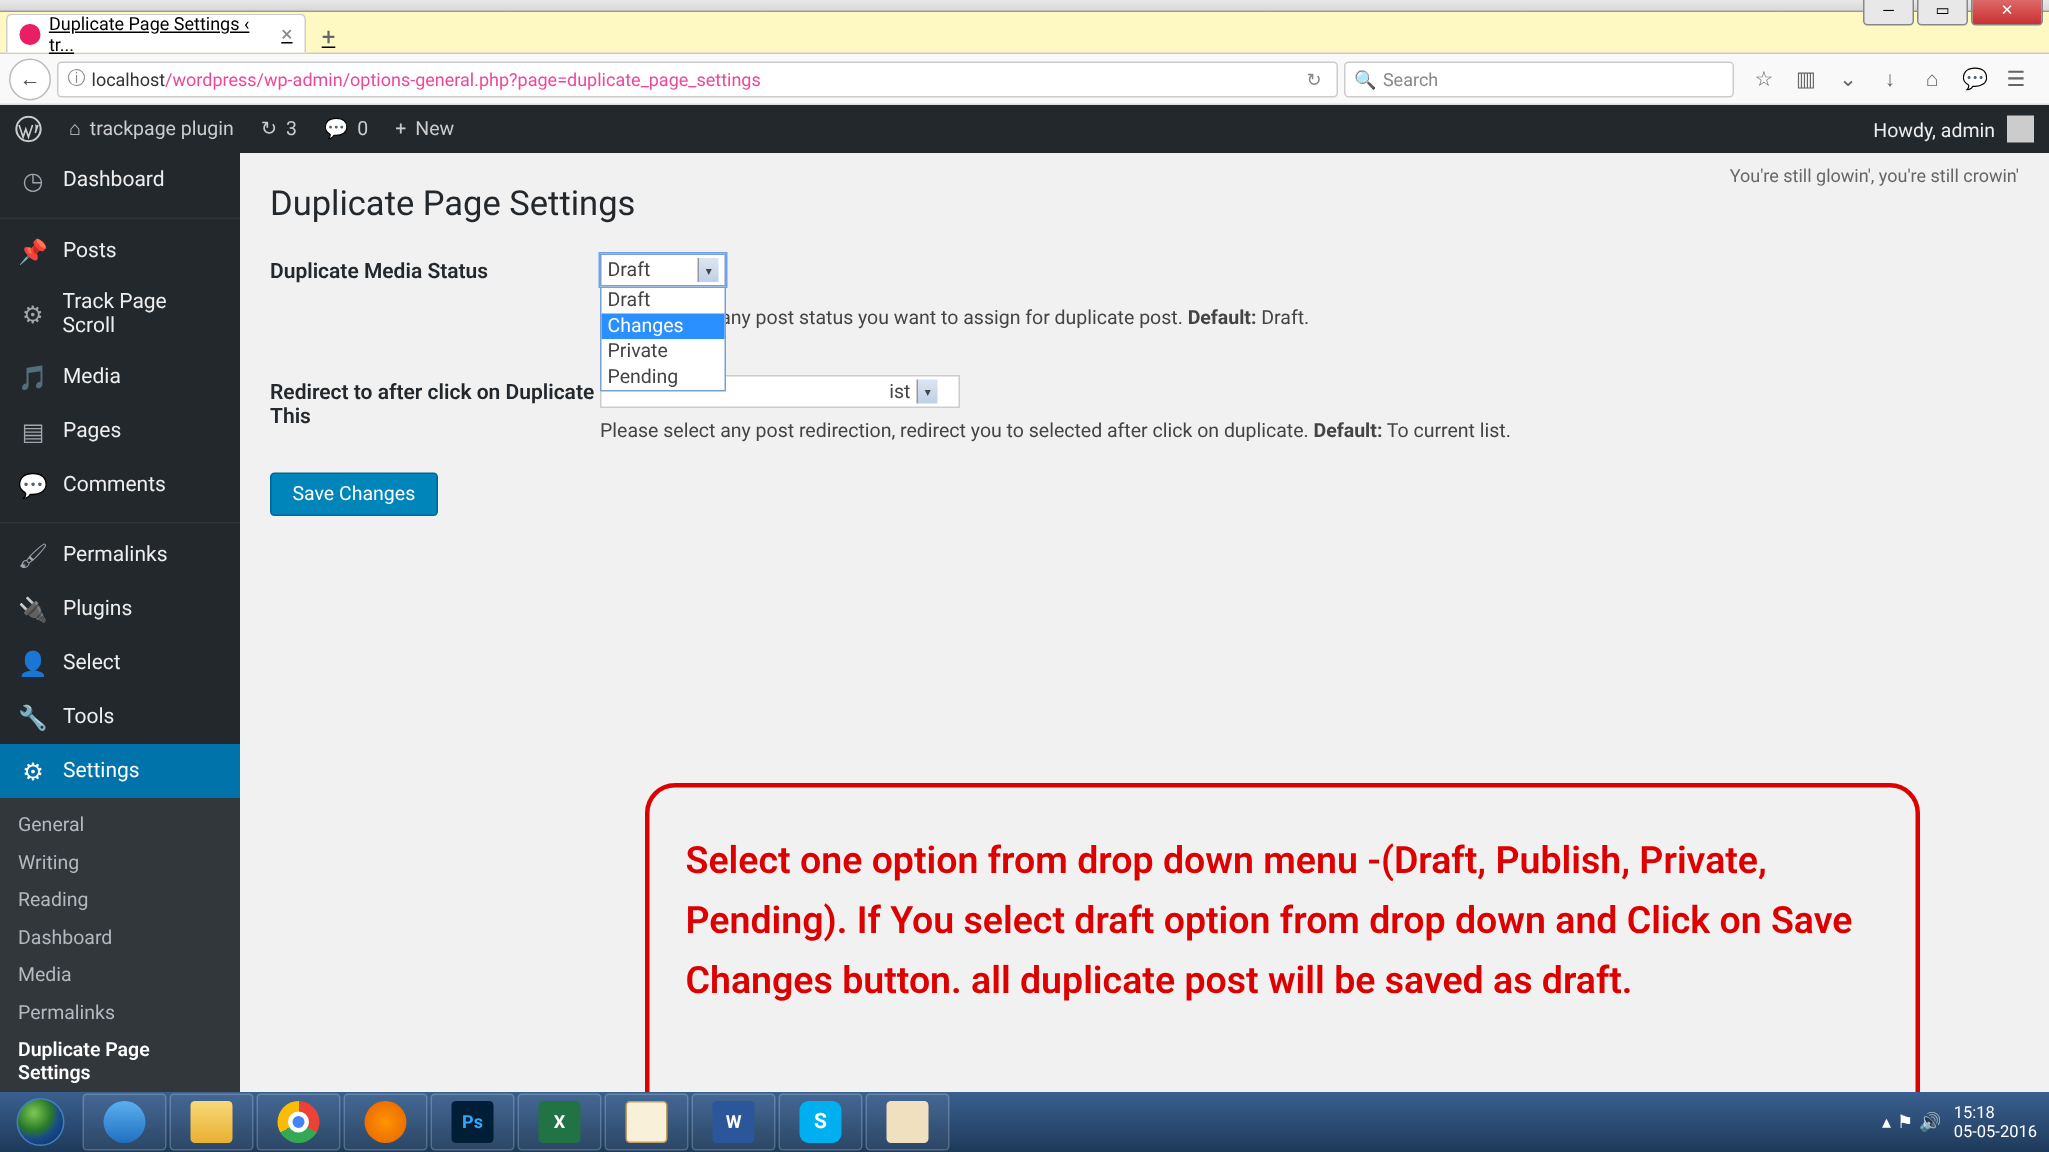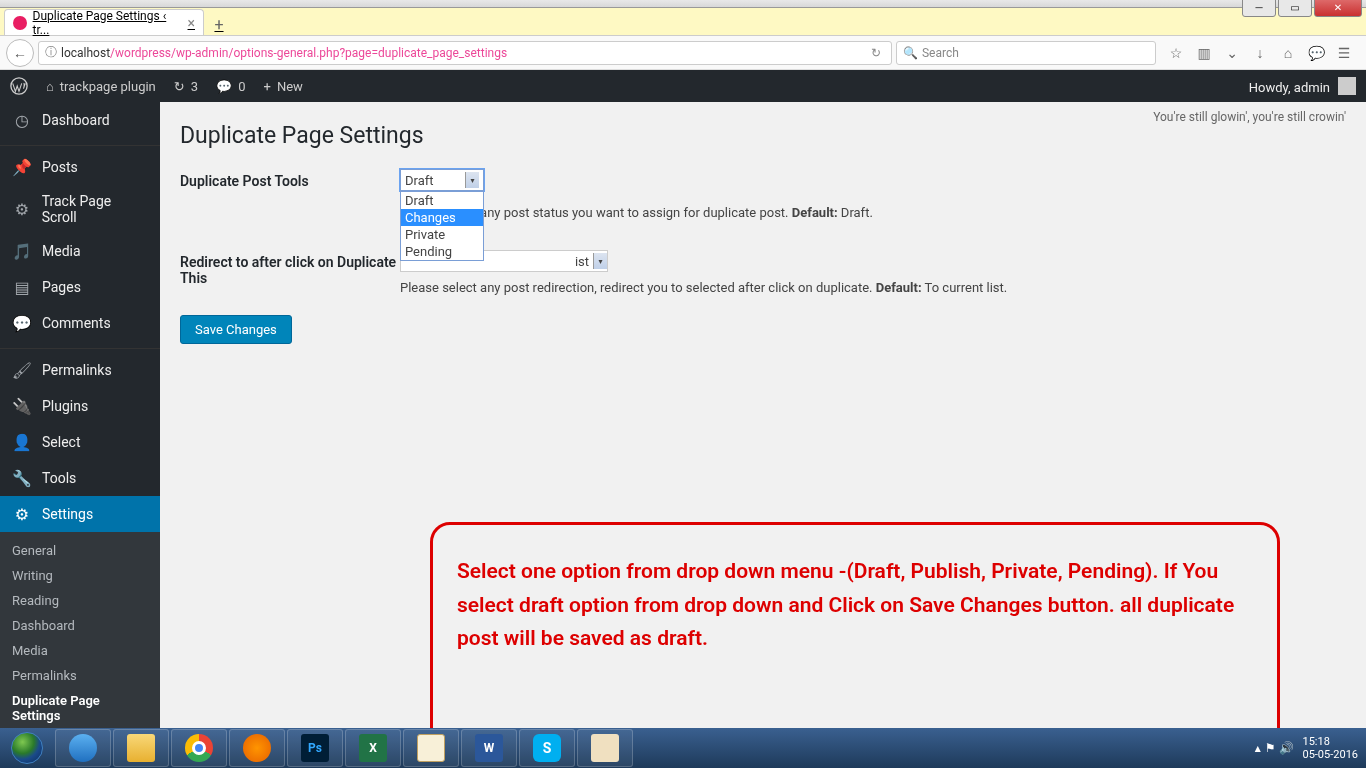--- a/index.html
+++ b/index.html
@@ -57,27 +57,27 @@
 .form-table { width:100%;}
 .form-row { display:flex; margin-bottom:20px;}
 .form-label { width:220px; font-weight:600; color:#23282d; font-size:14px; padding-top:4px;}
 .form-field { flex:1; font-size:13px; color:#444;}
 .select-wrap { position:relative; display:inline-block;}
 .select-box { width:84px; height:22px; border:1px solid #7a9ed6; background:#fff; display:flex; align-items:center; padding:0 4px; font-size:13px; justify-content:space-between; box-shadow:0 0 0 1px #6ba3f0;}
 .select-arrow { width:14px; height:16px; background:linear-gradient(#dce4f0,#c0d0e8); border-left:1px solid #999; display:flex; align-items:center; justify-content:center; font-size:8px;}
 .dropdown { position:absolute; top:22px; left:0; width:84px; background:#fff; border:1px solid #7a9ed6; font-size:13px; z-index:10;}
 .dropdown-item { padding:1px 4px;}
 .dropdown-item.highlight { background:#2a8fff; color:#fff;}
-.select-box-wide { width:208px; height:22px; border:1px solid #ccc; background:#fff; display:flex; align-items:center; padding:0 0; font-size:13px; justify-content:center;}
+.select-box-wide { width:240px; height:22px; border:1px solid #ccc; background:#fff; display:flex; align-items:center; padding:0 14px; font-size:13px; justify-content:center;}
 .form-desc { margin-top:8px; color:#444;}
 .save-btn { background:#0085ba; border:1px solid #006799; color:#ffffff; padding:6px 14px; border-radius:3px; font-size:13px; cursor:pointer;}
 
 
 .annotation { position:absolute; left:270px; top:420px; width:850px; height:240px; border:3px solid #d00; border-radius:20px; padding:30px 24px;}
-.annotation-text { color:#d00; font-size:21px; font-weight:600; line-height:1.6;}
+.annotation-text { color:#d00; font-size:25px; font-weight:600; line-height:1.6;}
 
 
 .taskbar { position:absolute; bottom:0; left:0; right:0; height:40px; background:linear-gradient(#3a6090,#1e3a5a); display:flex; align-items:center; justify-content:space-between;}
 .task-left { display:flex; align-items:center; height:100%;}
 .start-btn { width:54px; height:40px; display:flex; align-items:center; justify-content:center;}
 .start-orb { width:32px; height:32px; border-radius:50%; background:radial-gradient(circle at 35% 30%, #7ec850, #2a7a2a 40%, #1a4a8a 60%, #0a2a5a); border:1px solid #4080c0;}
 .task-item { width:56px; height:38px; border:1px solid rgba(255,255,255,0.2); border-radius:3px; margin:0 1px; display:flex; align-items:center; justify-content:center; background:rgba(255,255,255,0.06);}
 .task-icon { width:28px; height:28px; border-radius:3px;}
 .ie-icon { background:linear-gradient(#5bb0f0,#2070c0); border-radius:50%;}
 .folder-icon { background:linear-gradient(#f8d878,#e8b030);}
@@ -229,21 +229,21 @@
       <div class="wp-submenu-item current">Duplicate Page Settings</div>
     </div>
   </div>
 
   <div class="wp-content">
     <div class="wp-glow">You're still glowin', you're still crowin'</div>
     <h1 class="wp-heading">Duplicate Page Settings</h1>
 
     <div class="form-table">
       <div class="form-row">
-        <div class="form-label">Duplicate Post Tools</div>
+        <div class="form-label">Duplicate Media Status</div>
         <div class="form-field">
           <div class="select-wrap">
             <div class="select-box">
               <span>Draft</span>
               <span class="select-arrow">▾</span>
             </div>
             <div class="dropdown">
               <div class="dropdown-item">Draft</div>
               <div class="dropdown-item highlight">Changes</div>
               <div class="dropdown-item">Private</div>

